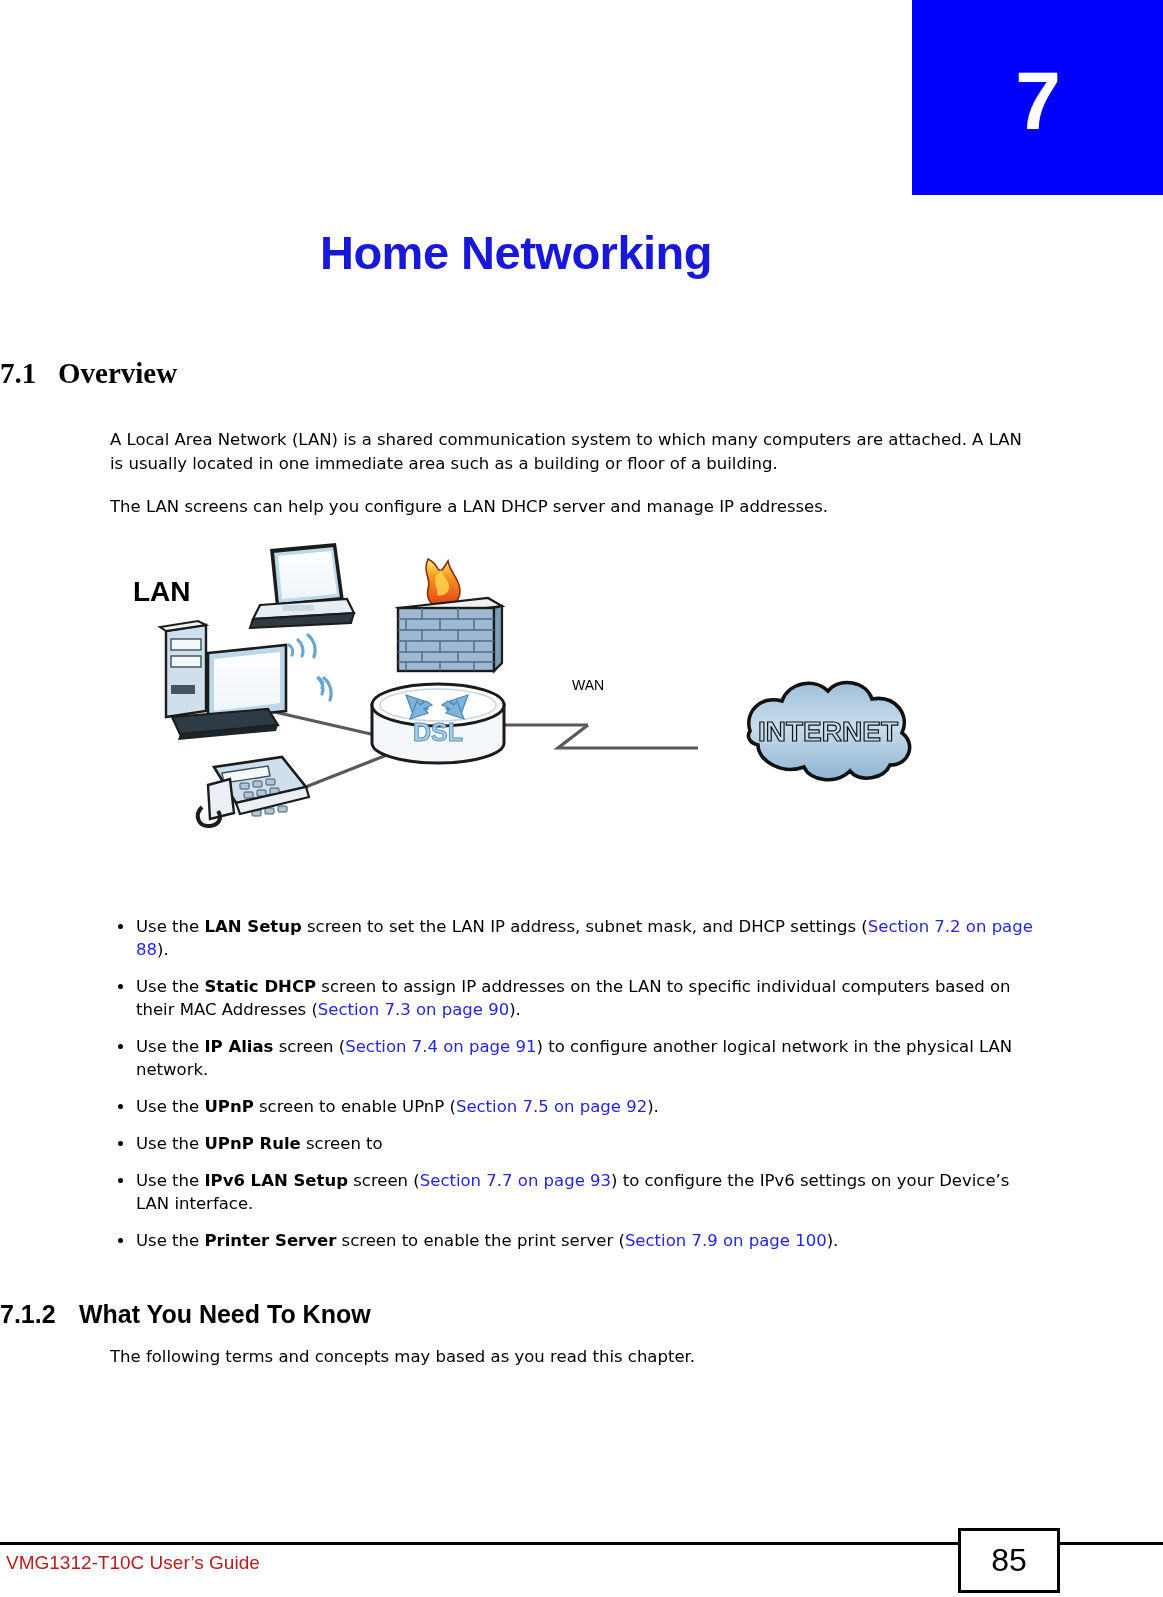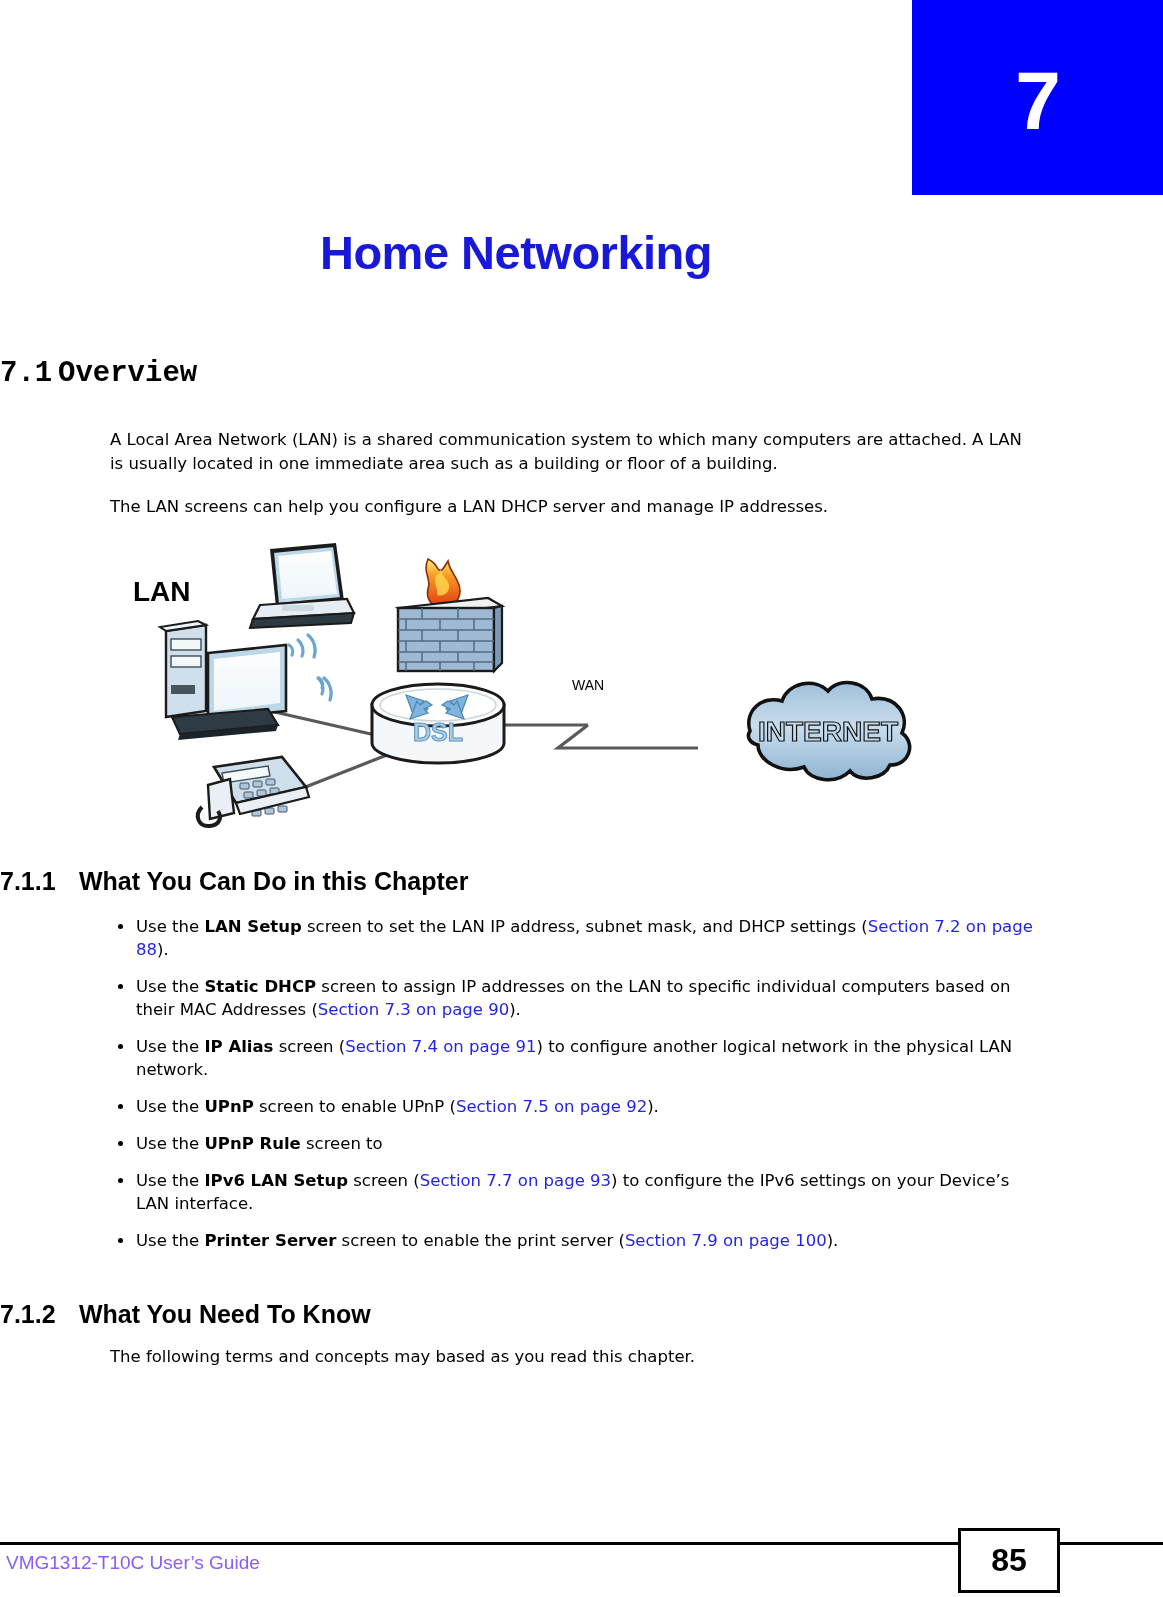--- a/index.html
+++ b/index.html
@@ -59,21 +59,21 @@
     position: absolute;
     left: 0;
     top: 0;
     width: 1163px;
     height: 1597px;
   }
 
   .h1 {
     position: absolute;
     left: 0px;
-    font-family: Liberation Mono, monospace;
+    font-family: Liberation Serif, serif;
     font-size: 29px;
     font-weight: bold;
     color: #000;
     white-space: nowrap;
   }
   .h1 .num { display: inline-block; min-width: 58px; }
 
   .h2 {
     position: absolute;
     left: 0px;
@@ -132,37 +132,37 @@
     width: 1163px;
     height: 3px;
     background: #000;
   }
   .footer-text {
     position: absolute;
     left: 6px;
     top: 1552px;
     font-family: "Liberation Sans", sans-serif;
     font-size: 19px;
-    color: #8b5cf6;
+    color: #b91c1c;
     white-space: nowrap;
   }
   .page-box {
     position: absolute;
     left: 958px;
     top: 1528px;
     width: 102px;
     height: 65px;
     border: 3px solid #000;
     background: #fff;
     box-sizing: border-box;
   }
   .page-num {
     font-family: "Liberation Sans", sans-serif;
     font-size: 32px;
-    font-weight: bold;
+    font-weight: normal;
     text-align: center;
     line-height: 59px;
     color: #000;
   }
 
   
   .diagram {
     position: absolute;
     left: 110px;
     top: 535px;
@@ -355,23 +355,20 @@
                  C806 208 800 230 780 230
                  C774 244 750 248 740 236
                  C726 250 700 246 694 232
                  C672 240 648 226 648 210
                  C640 208 636 202 640 196 Z" fill="url(#cloudg)" stroke="#111111" stroke-width="3.6"></path>
         <text x="718" y="206" text-anchor="middle" font-family="Liberation Sans, sans-serif" font-size="28" font-weight="bold" fill="#c5dced" stroke="#111111" stroke-width="1.2">INTERNET</text>
       </g>
     </svg>
   </div>
 
-  <div class="h2" style="top:867px;">
-    <span class="num">7.1.1</span><span>What You Can Do in this Chapter</span>
-  </div>
 
   <div class="bullets">
       <div class="bullet"><span>Use the </span><b>LAN Setup</b><span> screen to set the LAN IP address, subnet mask, and DHCP settings (</span><a class="xref" style="text-decoration: none;">Section 7.2 on page 88</a><span>).</span></div>
       <div class="bullet"><span>Use the </span><b>Static DHCP</b><span> screen to assign IP addresses on the LAN to specific individual computers based on their MAC Addresses (</span><a class="xref" style="text-decoration: none;">Section 7.3 on page 90</a><span>).</span></div>
       <div class="bullet"><span>Use the </span><b>IP Alias</b><span> screen (</span><a class="xref" style="text-decoration: none;">Section 7.4 on page 91</a><span>) to configure another logical network in the physical LAN network.</span></div>
       <div class="bullet"><span>Use the </span><b>UPnP</b><span> screen to enable UPnP (</span><a class="xref" style="text-decoration: none;">Section 7.5 on page 92</a><span>).</span></div>
       <div class="bullet"><span>Use the </span><b>UPnP Rule</b><span> screen to</span></div>
       <div class="bullet"><span>Use the </span><b>IPv6 LAN Setup</b><span> screen (</span><a class="xref" style="text-decoration: none;">Section 7.7 on page 93</a><span>) to configure the IPv6 settings on your Device’s LAN interface.</span></div>
       <div class="bullet"><span>Use the </span><b>Printer Server</b><span> screen to enable the print server (</span><a class="xref" style="text-decoration: none;">Section 7.9 on page 100</a><span>).</span></div>
     </div>

